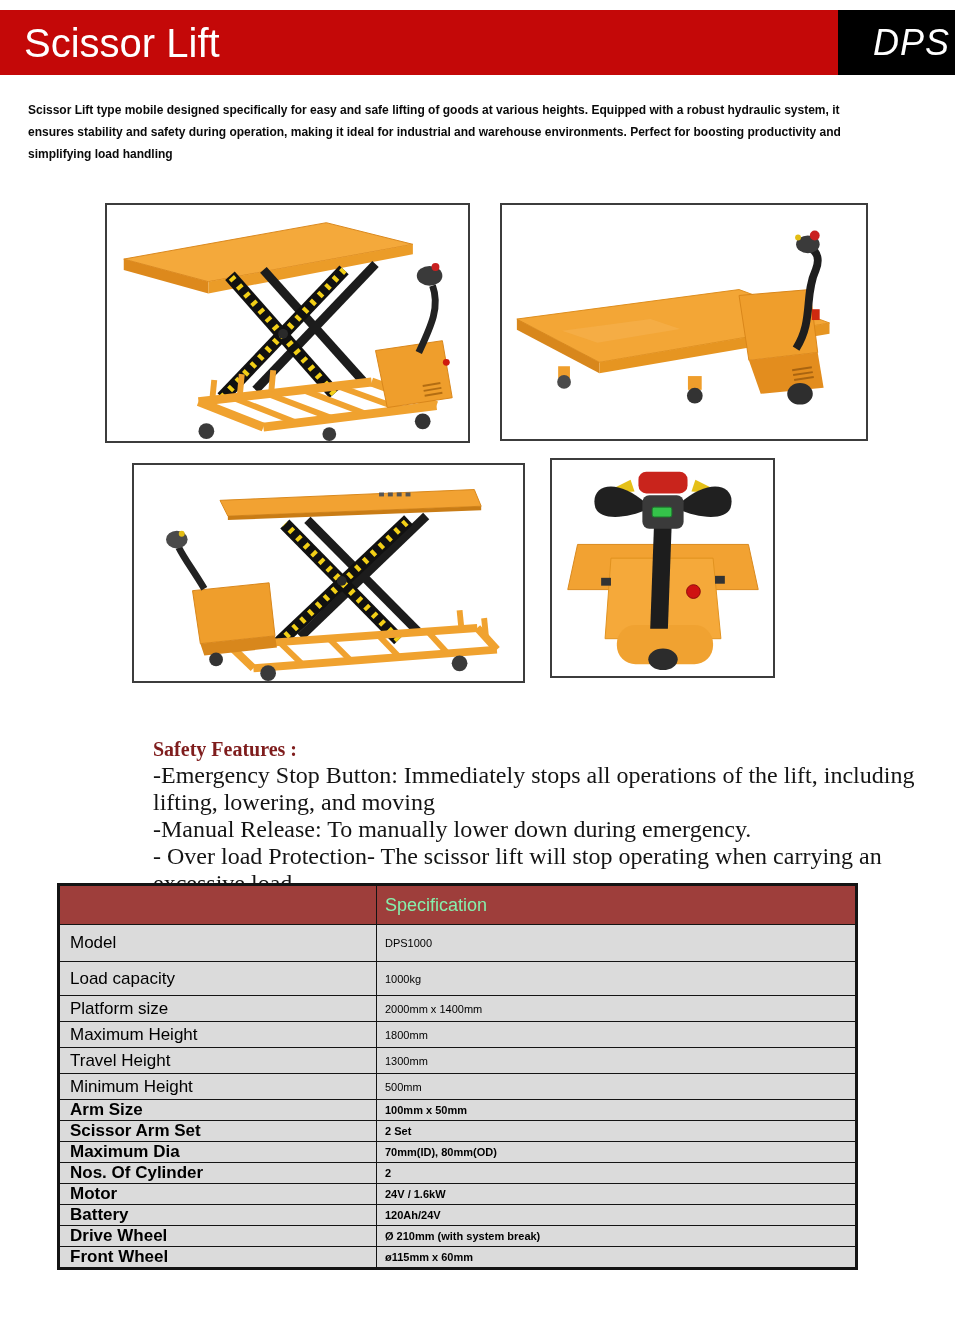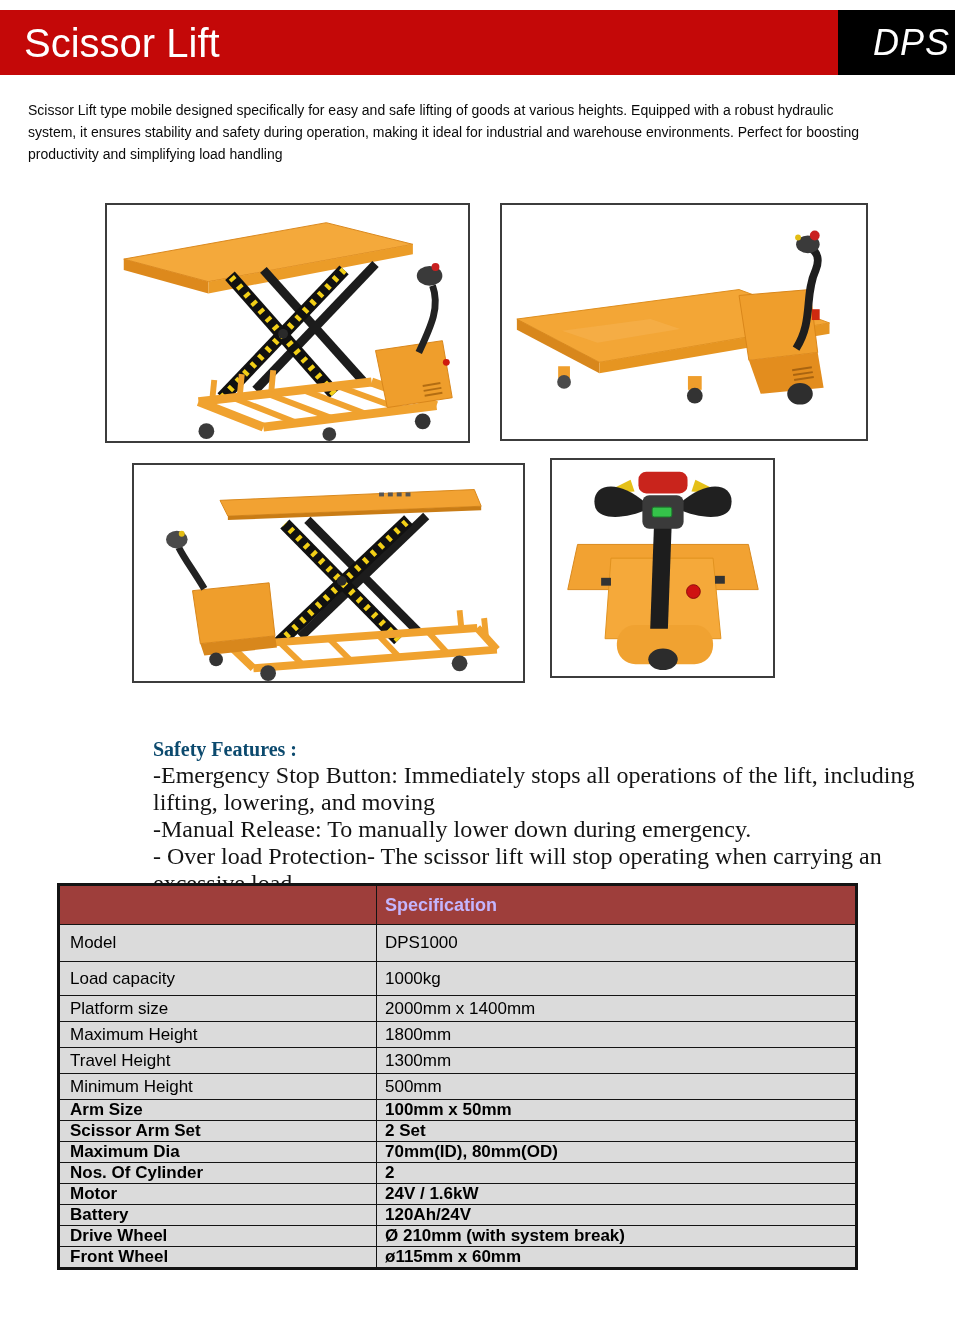--- a/index.html
+++ b/index.html
@@ -11,45 +11,45 @@
             background:#c40808; display:flex; align-items:center; }
   .topbar .title { color:#fff; font-size:40px; font-weight:400; padding-left:24px;
                    letter-spacing:0px; line-height:1; }
   .logobox { position:absolute; left:838px; top:10px; width:117px; height:65px;
              background:#000; display:flex; align-items:center; justify-content:flex-end; }
   .logobox .logo { color:#fff; font-size:36px; font-weight:400; font-style:italic;
                    padding-right:5px; letter-spacing:1px; }
 
   
   .intro { position:absolute; left:28px; top:99px; width:848px;
-           font-size:14px; font-weight:400; color:#0a0a0a; line-height:22px; }
+           font-size:12px; font-weight:700; color:#0a0a0a; line-height:22px; }
 
   
   .fig { position:absolute; background:#fff; border:2px solid #3c3c3c; }
   .fig svg { display:block; width:100%; height:100%; }
   .fig1 { left:105px; top:203px; width:365px; height:240px; }
   .fig2 { left:500px; top:203px; width:368px; height:238px; }
   .fig3 { left:132px; top:463px; width:393px; height:220px; }
   .fig4 { left:550px; top:458px; width:225px; height:220px; }
 
   
   .safety { position:absolute; left:153px; top:736px; width:805px;
             font-family:"Liberation Serif", serif; }
-  .safety .head { color:#0c4a6e; font-weight:700; font-size:20px; line-height:26px; }
+  .safety .head { color:#7f1d1d; font-weight:700; font-size:20px; line-height:26px; }
   .safety p { color:#141414; font-size:24px; line-height:27px; }
 
   
   .spec { position:absolute; left:57px; top:883px; }
   table { border-collapse:collapse; border:3px solid #141414; }
   th, td { border:1.5px solid #141414; vertical-align:middle; }
-  th.hd-spec { background:#9e3e3b; color:#c4b5fd; font-size:18px; font-weight:700;
+  th.hd-spec { background:#9e3e3b; color:#86efac; font-size:18px; font-weight:400;
                text-align:left; padding-left:8px; width:480px; height:40px; }
   td.hd-empty { background:#9e3e3b; width:318px; }
   td.lbl { background:#dbdbdb; font-size:17px; color:#000; padding-left:10px; width:318px; }
-  td.val { background:#dbdbdb; font-size:17px; color:#000; padding-left:8px; width:480px; }
+  td.val { background:#dbdbdb; font-size:11px; color:#000; padding-left:8px; width:480px; }
   tr.rh-a td { height:37px; }
   tr.rh-b td { height:34px; }
   tr.rh-c td { height:26px; }
   tr.rh-d td { height:21px;font-weight:bold; }
 </style>
 </head>
 <body>
 
 <div class="page">
 

